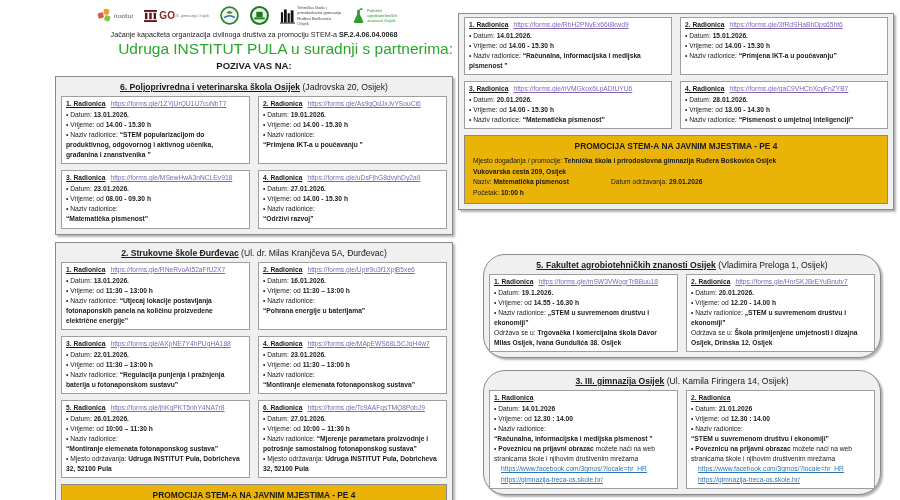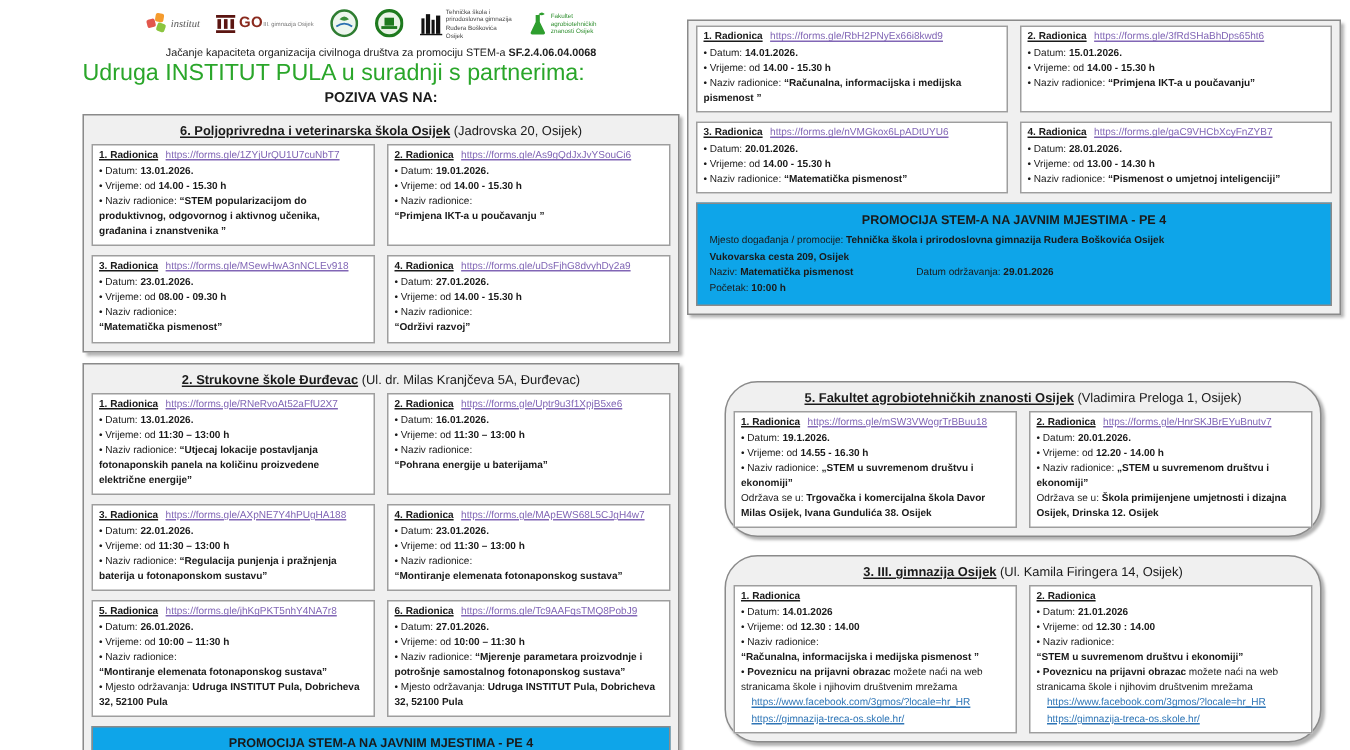--- a/index.html
+++ b/index.html
@@ -13,41 +13,41 @@
   .logos{display:flex;align-items:center;justify-content:center;gap:11px;height:27px;margin-bottom:1px;}
   .logo{display:flex;align-items:center;gap:2px;}
   .logo-col{display:flex;flex-direction:row;align-items:center;line-height:1;}
   .scripty{font-style:italic;font-size:7px;color:#555;font-family:Liberation Serif, serif;}
   .go{color:#8a2a1e;font-weight:bold;font-size:10px;letter-spacing:.3px;}
   .tinycap{font-size:3.9px;color:#777;margin-top:1px;}
   .cap{font-size:4.2px;line-height:1.25;width:44px;color:#444;}
   .cap.green{color:#2f8f2f;}
   .projline{text-align:center;font-size:7.2px;color:#222;}
   .projline .code{font-weight:bold;}
-  .maintitle{text-align:left;font-size:15.5px;color:#2aa62a;margin-top:1px;white-space:nowrap;}
+  .maintitle{text-align:right;font-size:15.5px;color:#2aa62a;margin-top:1px;white-space:nowrap;}
   .poziva{text-align:center;font-weight:bold;font-size:9.5px;margin:2px 0 5px;}
 
   
   .sec{border:1px solid #8a8a8a;background:#f0f0f0;padding:3px 5px 5px;
        box-shadow:2px 2px 2px rgba(0,0,0,.3);margin-bottom:7px;}
   .sec-head{text-align:center;font-size:8.6px;margin:2px 0 4px;}
   .sec-title{font-weight:bold;text-decoration:underline;}
   .grid{display:grid;grid-template-columns:1fr 1fr;gap:6px 8px;}
   .card{background:#fff;border:1px solid #9e9e9e;padding:2px 4px 3px;font-size:6.7px;line-height:1.5;}
   .chead{margin-bottom:1px;}
   .wl{font-weight:bold;text-decoration:underline;margin-right:5px;}
   .fl{color:#8166b5;text-decoration:underline;cursor:pointer;word-break:break-all;}
   .fb{color:#2e75b6;text-decoration:underline;cursor:pointer;display:block;padding-left:7px;line-height:1.55;}
   .line::before{content:"• ";}
   .line.nb::before{content:"";}
   b{font-weight:bold;}
   .blk{display:block;}
 
   
-  .promo{background:#0ea5e9;border:1px solid #8a8a8a;margin-top:6px;padding:2px 8px 4px;
+  .promo{background:#eab308;border:1px solid #8a8a8a;margin-top:6px;padding:2px 8px 4px;
          font-size:6.7px;line-height:1.6;}
   .ptitle{text-align:center;font-weight:bold;font-size:8.4px;margin:2px 0 2px;}
   .prow{display:flex;gap:42px;}
 
   .narrow{margin-left:25px;margin-right:13px;border-radius:22px;}
   .gap-big{margin-top:44px;}
   .gap-sm{margin-top:12px;}
 </style>
 </head>
 <body>

